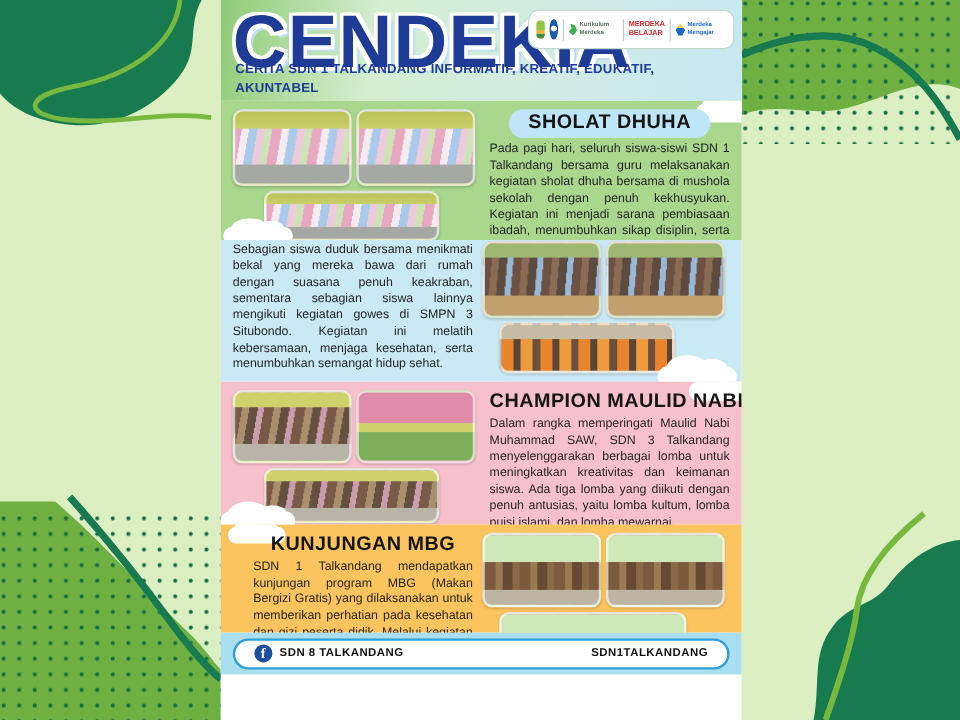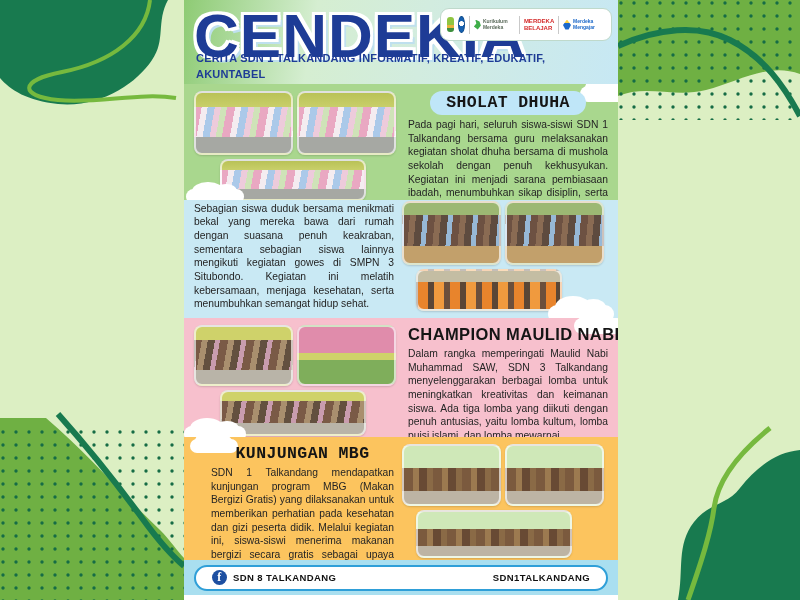--- a/index.html
+++ b/index.html
@@ -37,31 +37,31 @@
   .lg-bel { color:#d42a2a; font-weight:900; font-size:6px; line-height:1.05; width:34px; }
   .lg-men { color:#1d69c9; display:flex; align-items:center; gap:2px; }
   .lg-men .flame { width:8px; height:10px; background:linear-gradient(180deg,#ffd23e 30%,#1d69c9 30%); clip-path:polygon(50% 0,100% 55%,70% 100%,30% 100%,0 55%); flex:0 0 auto;}
   .lg-div { width:1px; height:18px; background:#c9c9c9; flex:0 0 auto; }
 
   
   .section { position:relative; display:flex; gap:8px; padding:7px 10px; overflow:hidden; }
   .s1 { height:116px; background:#a9d78e; }
   .s2 { height:118px; background:#c9e9f4;align-items:flex-end; }
   .s3 { height:119px; background:#f7c0cd; }
-  .s4 { height:123px; background:#fcc45e;padding-left:27px; }
+  .s4 { height:90px; background:#fcc45e;padding-left:27px; }
 
   .col-photos { flex:0 0 206px; display:flex; flex-wrap:wrap; gap:4px; align-content:flex-start; }
   .col-text { flex:1; min-width:0; position:relative; z-index:2; }
   .sec-title { font-size:16.5px; font-weight:900; color:#151515; letter-spacing:.4px;
     text-align:center; margin-bottom:3px; white-space:nowrap; }
   .pill { display:inline-block; padding:2px 16px 3px; border-radius:15px; }
   .pill-blue { background:#bfe6f8; }
   .pill-white { background:#ffffff; }
   .sec-body { font-size:10.3px; line-height:1.33; color:#242424; text-align:justify; font-weight:500; }
-  .t-center { text-align:center;font-family:Liberation Mono, monospace; }
+  .t-center { text-align:center; }
 
   
   .ph { border-radius:8px; border:2px solid rgba(255,255,255,.65); box-shadow:0 1px 2px rgba(0,0,0,.15); }
   .ph-a, .ph-b { width:99px; height:64px; }
   .ph-c { width:146px; height:42px; margin-left:26px; }
   .s2 .ph-c, .s4 .ph-c { margin-left:14px; }
   .s3 .ph-a, .s3 .ph-b { height:61px; }
   .s3 .ph-c { height:46px; }
   .s4 .ph-a, .s4 .ph-b { height:62px; }
   .s4 .ph-c { width:156px; height:48px; }

